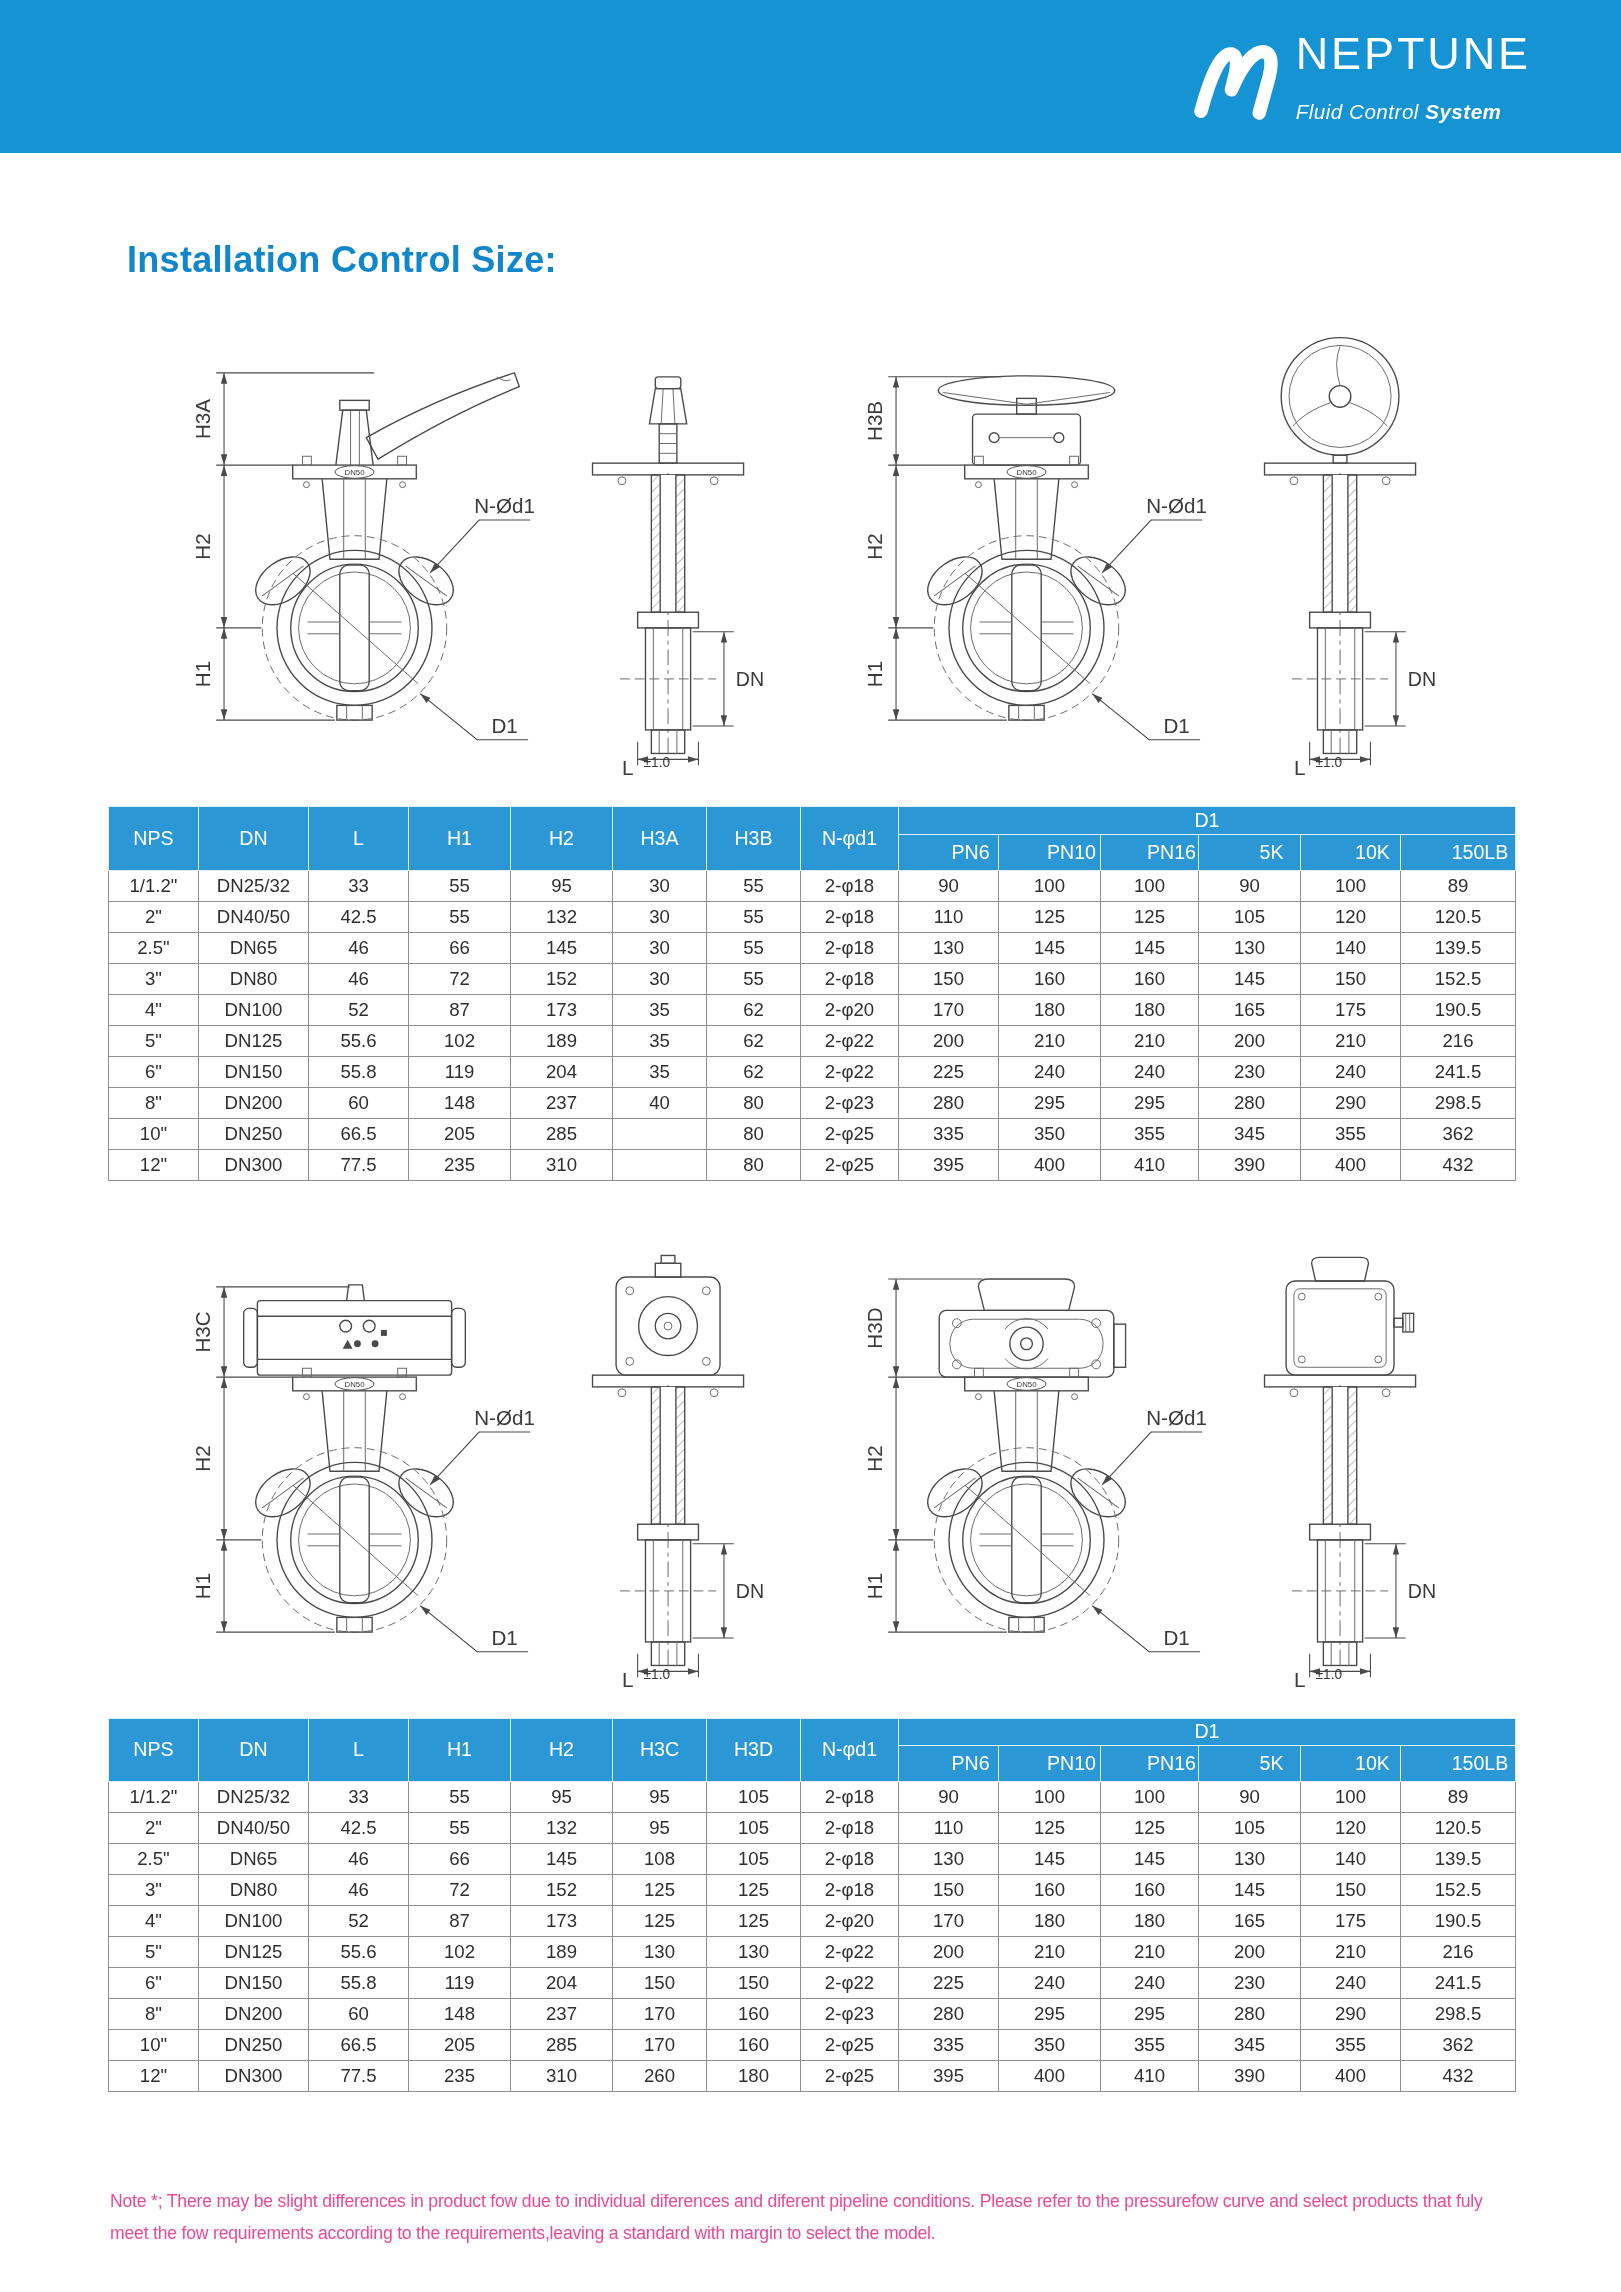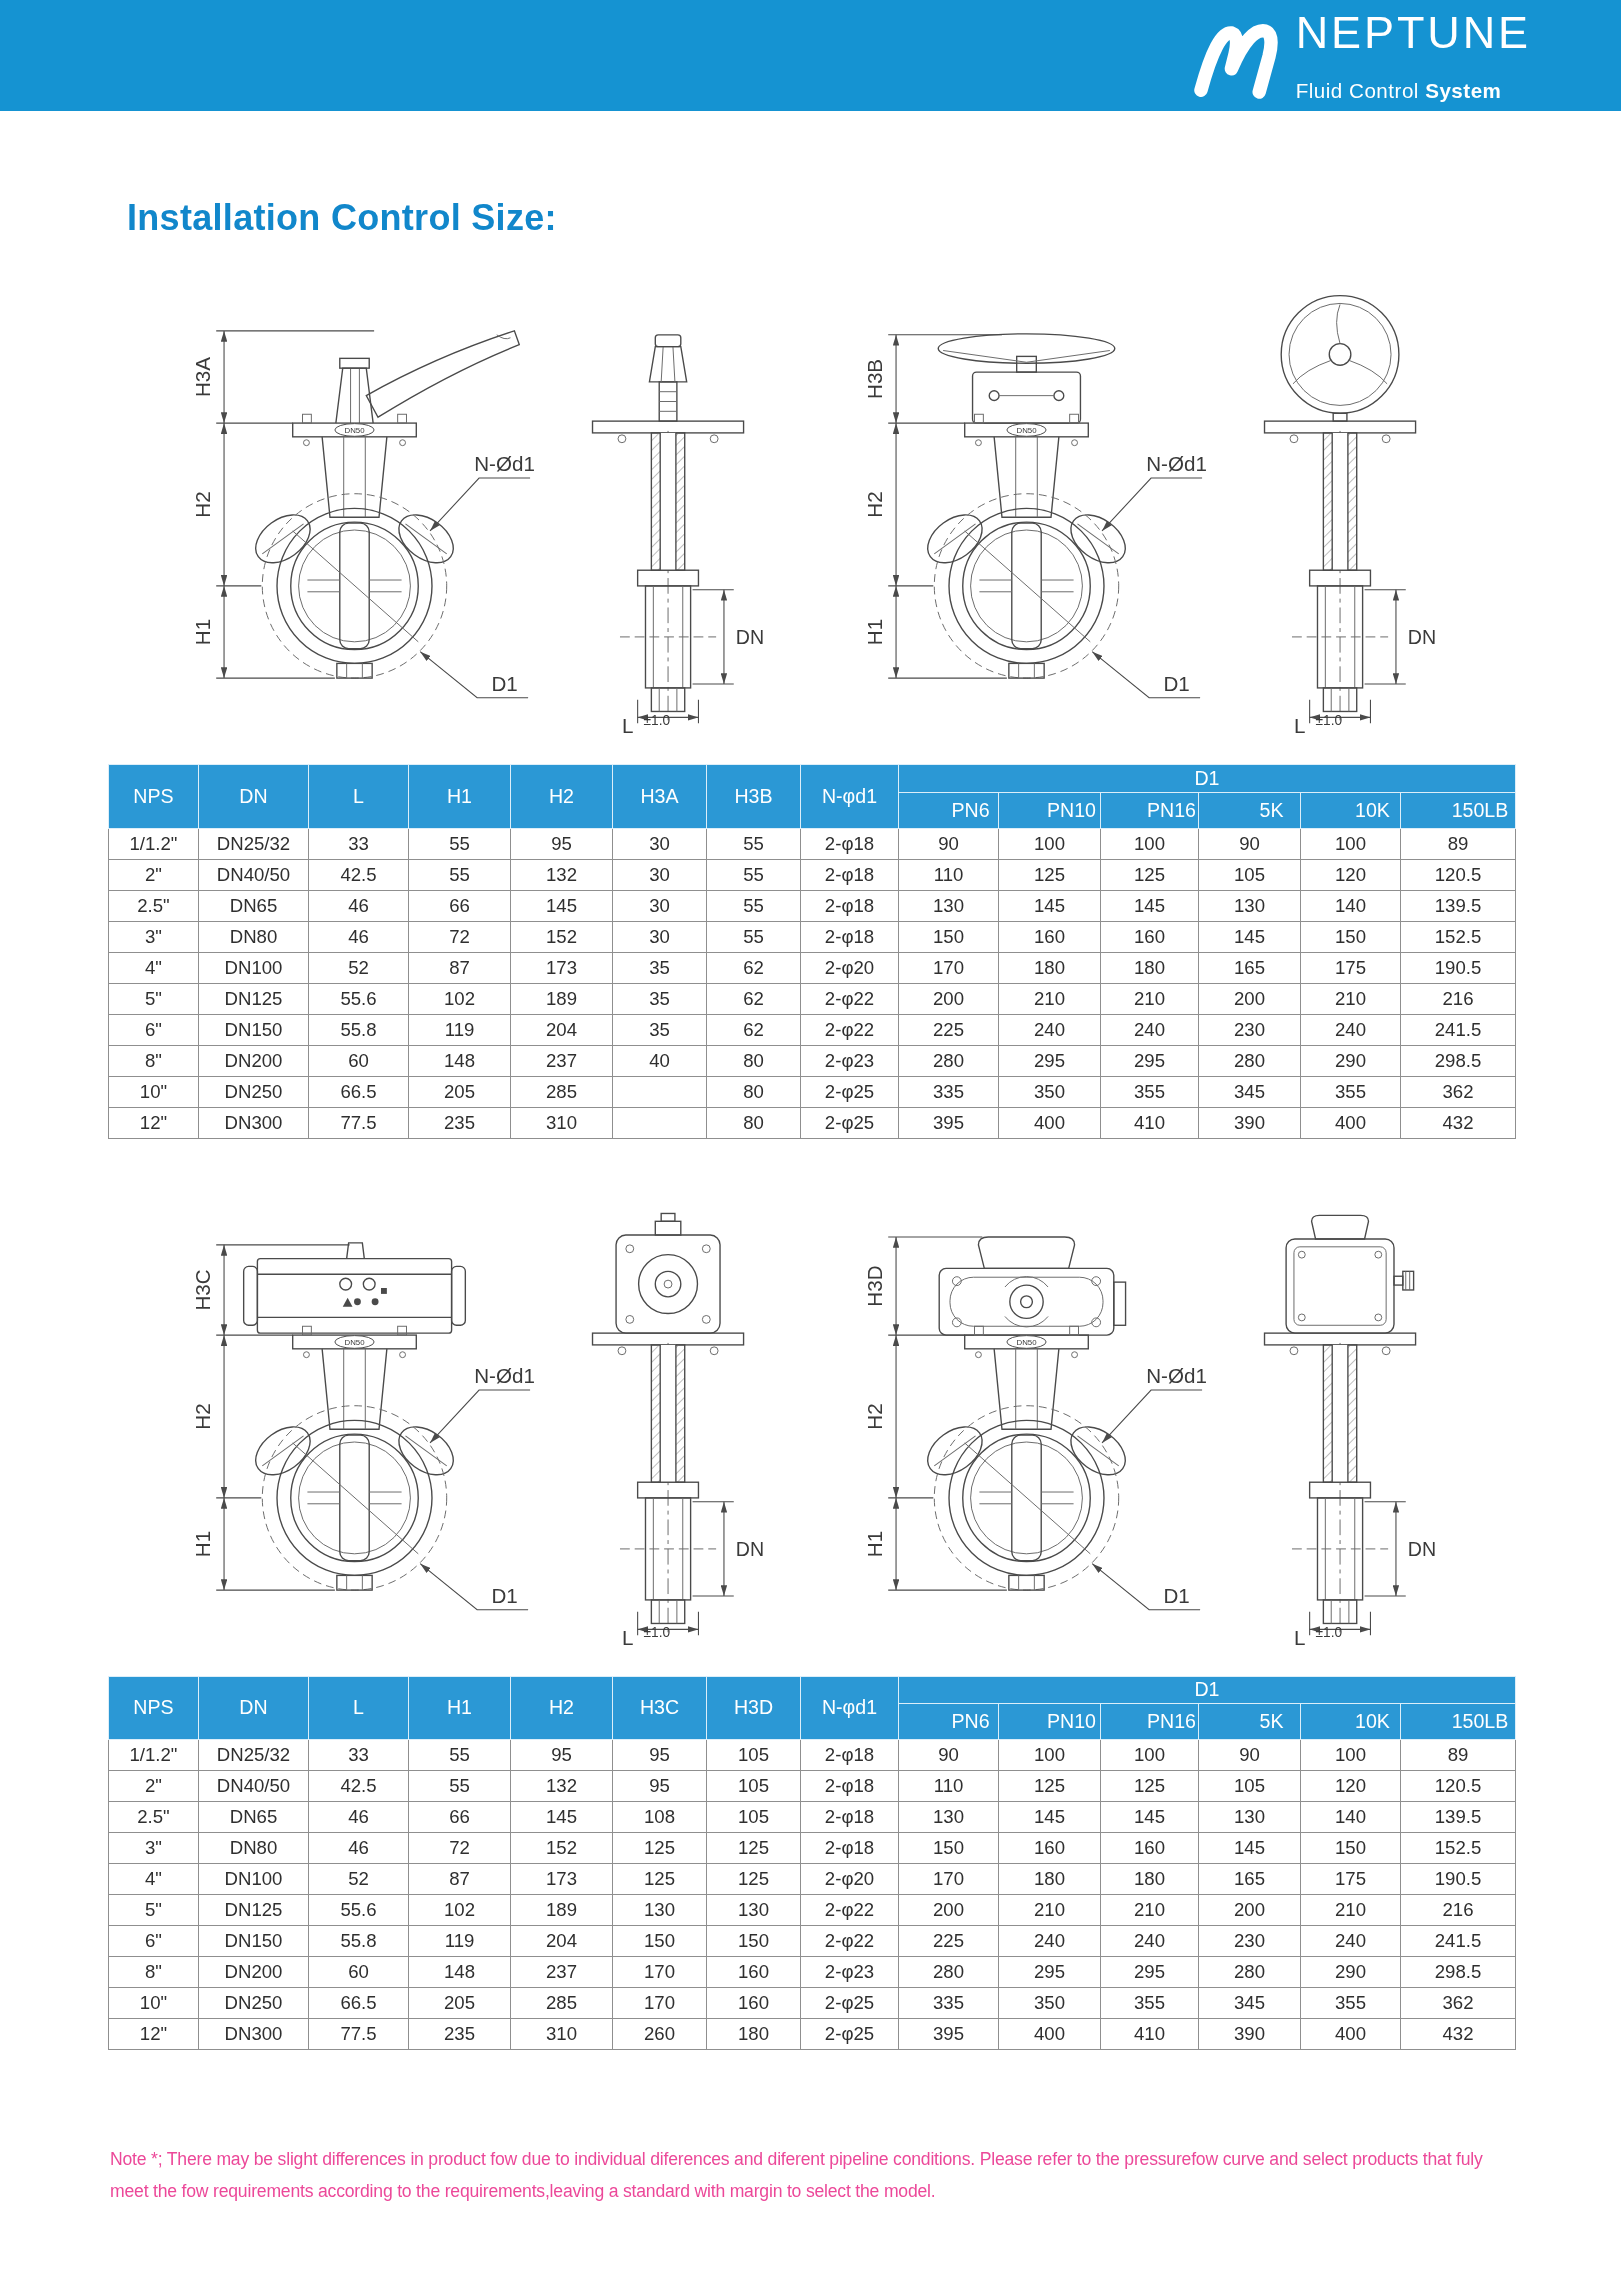--- a/index.html
+++ b/index.html
@@ -1,26 +1,26 @@
 <!DOCTYPE html>
 <html><head>
 <meta charset="utf-8">
 <style>
   html,body{margin:0;padding:0;}
   body{
     width:1621px;height:2293px;background:#ffffff;position:relative;
     font-family:"Liberation Sans",sans-serif;color:#333;overflow:hidden;
   }
   
-  .banner{height:111px;background:#1593d2;display:flex;justify-content:flex-end;align-items:center;
+  .banner{height:153px;background:#1593d2;display:flex;justify-content:flex-end;align-items:center;
     padding-right:90px;box-sizing:border-box;}
   .logo{display:flex;align-items:flex-end;gap:15.7px;}
   .logo-text{display:flex;flex-direction:column;line-height:1;}
   .brand{color:#fff;font-size:45px;letter-spacing:2.9px;font-weight:normal;}
-  .tagline{color:#fff;font-size:20.6px;margin-top:26px;letter-spacing:0.5px;}
+  .tagline{color:#fff;font-size:20.6px;margin-top:26px;letter-spacing:0.5px;font-style:italic;}
   .tagline b{font-weight:bold;}
   
   .title{margin:86px 0 0 127px;font-size:36px;font-weight:bold;color:#1187cb;letter-spacing:0.3px;}
   
   .diagram-row{display:flex;justify-content:center;align-items:flex-end;margin-top:35px;}
   .diagram-row.r1{gap:0;}
   .dwrap{display:flex;align-items:flex-end;}
   .g1{margin-right:29px;} .g2{margin-right:69px;} .g3{margin-right:29px;}
   svg{display:block;}
   svg text{font-family:"Liberation Sans",sans-serif;fill:#3a3a3a;}

